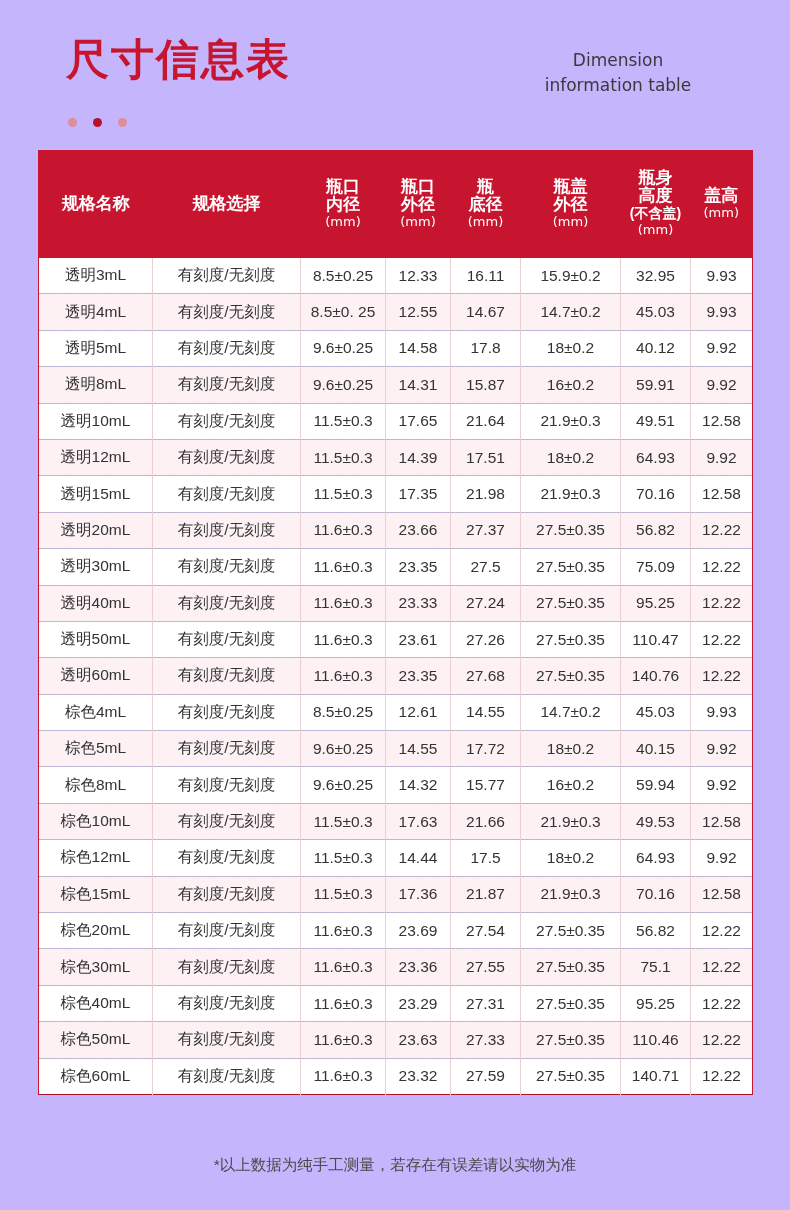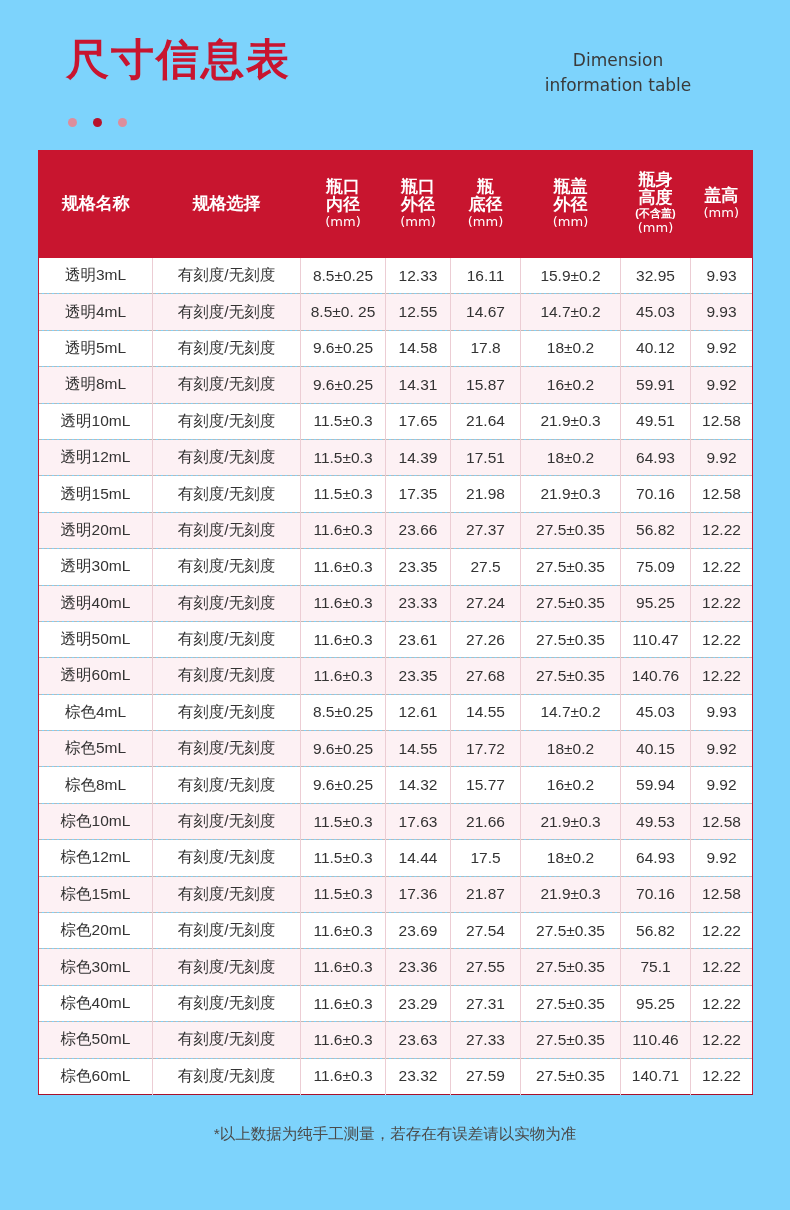--- a/index.html
+++ b/index.html
@@ -11,21 +11,21 @@
     height: 1210px;
     background: #f5f5f5;
     font-family: "Liberation Sans", "DejaVu Sans", sans-serif;
     -webkit-font-smoothing: antialiased;
     overflow: hidden;
   }
   .page {
     position: relative;
     width: 790px;
     height: 1210px;
-    background: #7dd3fc;
+    background: #c4b5fd;
     box-sizing: border-box;
   }
 
   
   .head {
     position: relative;
     height: 150px;
   }
   .title {
     position: absolute;
@@ -96,21 +96,21 @@
   }
   table.dim th .unit {
     display: block;
     font-size: 13px;
     font-weight: normal;
     line-height: 1.25;
     font-family: "DejaVu Sans", "Liberation Sans", sans-serif;
   }
   table.dim th .sub {
     display: block;
-    font-size: 11px;
+    font-size: 14px;
     font-weight: bold;
     line-height: 1.2;
   }
   table.dim th .ln { display: block; }
 
   table.dim td {
     font-size: 15.5px;
     color: #333333;
     text-align: center;
     height: 35.4px;
@@ -133,21 +133,21 @@
   col.c4 { width: 70px; }
   col.c5 { width: 100px; }
   col.c6 { width: 70px; }
   col.c7 { width: 62px; }
 
   
   .footnote {
     position: absolute;
     left: 0;
     right: 0;
-    top: 1124px;
+    top: 1155px;
     text-align: center;
     font-size: 15.5px;
     color: #4a4a4a;
   }
 </style>
 </head>
 <body>
 
 <div class="page">
 

